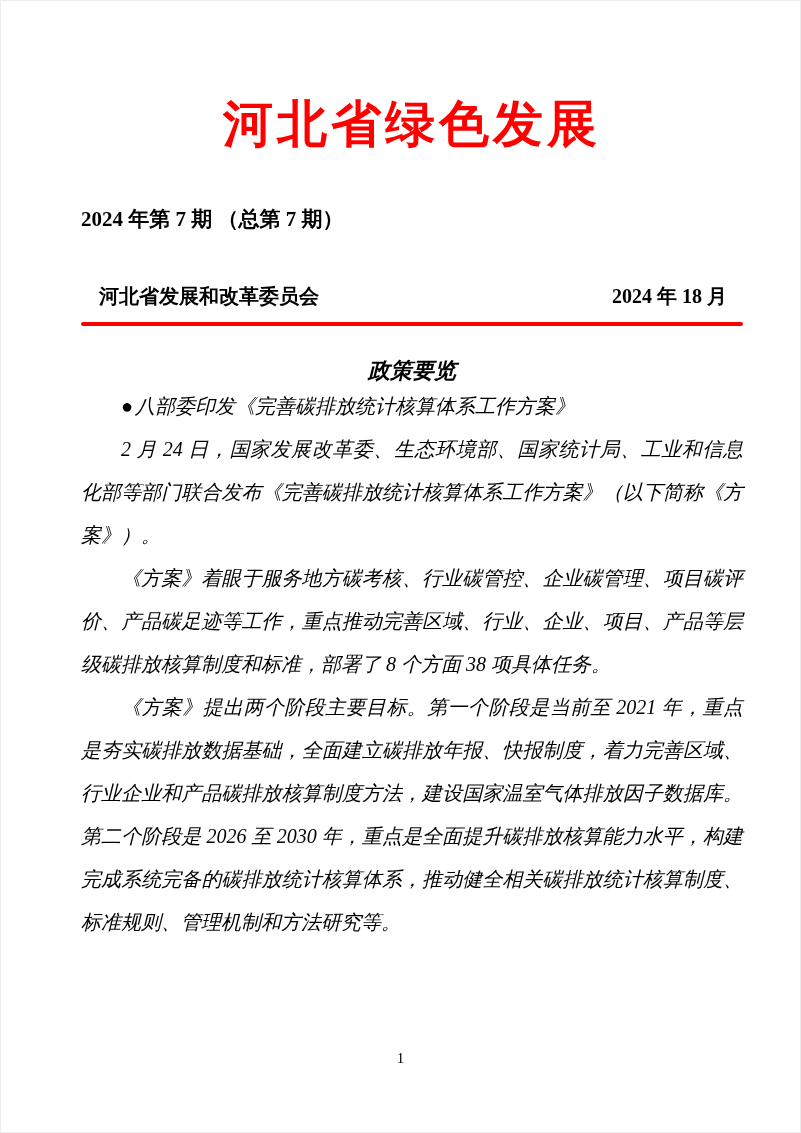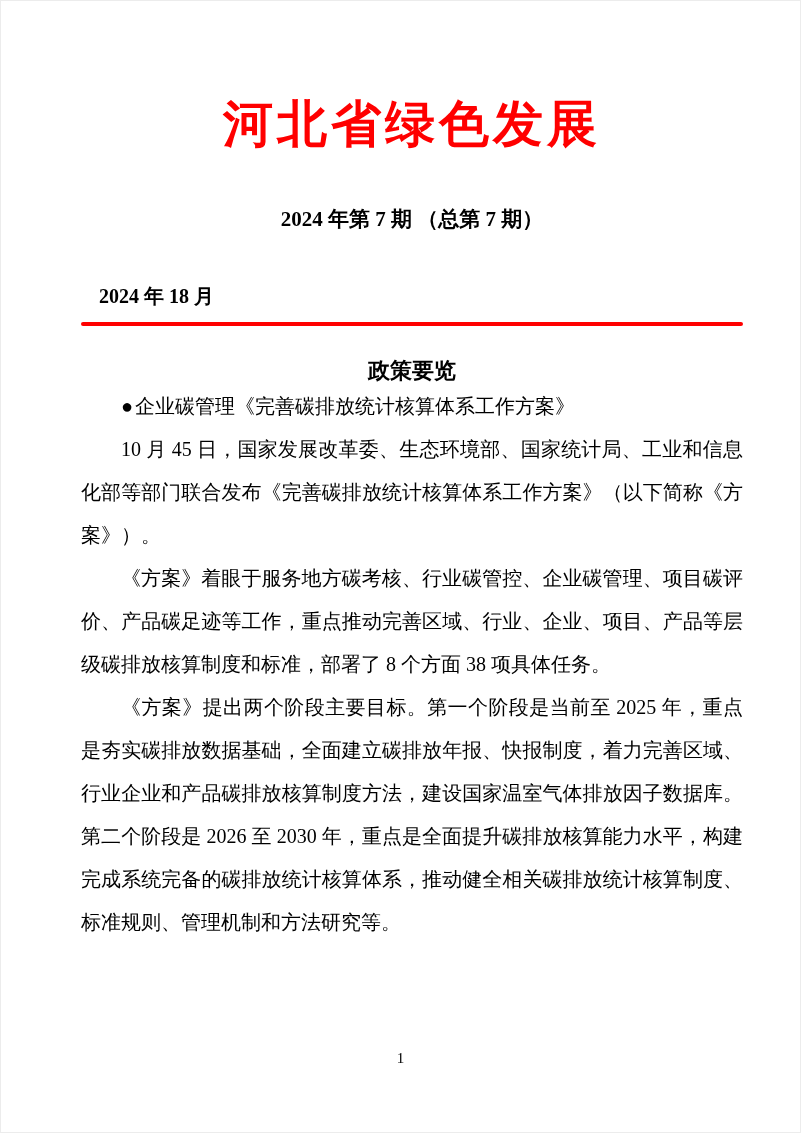--- a/index.html
+++ b/index.html
@@ -20,21 +20,21 @@
   .masthead-title {
     text-align: center;
     color: var(--accent);
     font-weight: 700;
     font-size: 50px;
     line-height: 59px;
     letter-spacing: 4px;
   }
   .issue-line {
     margin-top: 52px;
-    text-align: center;
+    text-align: left;
     font-weight: 700;
     font-size: 21px;
     line-height: 27px;
   }
   .pub-row {
     margin-top: 50px;
     display: flex;
     justify-content: space-between;
     align-items: baseline;
     font-weight: 700;
@@ -52,20 +52,21 @@
     margin: 31px 0 0 0;
     text-align: center;
     font-weight: 700;
     font-size: 22px;
     line-height: 28px;
   }
   .content {
     font-size: 20px;
     line-height: 43px;
     text-align: justify;
+    font-style: italic;
   }
   .content p, .content .bullet-line {
     margin: 0;
     text-indent: 2em;
   }
   .bullet-line .dot { margin-right: 2px; }
   .page-footer {
     position: absolute;
     left: 0; right: 0;
     bottom: 66px;
@@ -80,36 +81,37 @@
 <div class="page">
 
   <header>
     <div class="masthead-title">
       <div>河北省绿色发展</div>
     </div>
 
     <div class="issue-line">2024 年第 7 期 （总第 7 期）</div>
 
     <div class="pub-row">
+      <span>河北省发展和改革委员会</span>
       <span>2024 年 18 月</span>
     </div>
 
     <div class="red-rule"></div>
   </header>
 
   <main class="content">
     <h2 class="section-title">政策要览</h2>
 
-    <div class="bullet-line"><span class="dot">●</span><span>企业碳管理《完善碳排放统计核算体系工作方案》</span></div>
+    <div class="bullet-line"><span class="dot">●</span><span>八部委印发《完善碳排放统计核算体系工作方案》</span></div>
 
-    <p>10 月 45 日，国家发展改革委、生态环境部、国家统计局、工业和信息化部等部门联合发布《完善碳排放统计核算体系工作方案》（以下简称《方案》）。</p>
+    <p>2 月 24 日，国家发展改革委、生态环境部、国家统计局、工业和信息化部等部门联合发布《完善碳排放统计核算体系工作方案》（以下简称《方案》）。</p>
 
     <p>《方案》着眼于服务地方碳考核、行业碳管控、企业碳管理、项目碳评价、产品碳足迹等工作，重点推动完善区域、行业、企业、项目、产品等层级碳排放核算制度和标准，部署了 8 个方面 38 项具体任务。</p>
 
-    <p>《方案》提出两个阶段主要目标。第一个阶段是当前至 2025 年，重点是夯实碳排放数据基础，全面建立碳排放年报、快报制度，着力完善区域、行业企业和产品碳排放核算制度方法，建设国家温室气体排放因子数据库。第二个阶段是 2026 至 2030 年，重点是全面提升碳排放核算能力水平，构建完成系统完备的碳排放统计核算体系，推动健全相关碳排放统计核算制度、标准规则、管理机制和方法研究等。</p>
+    <p>《方案》提出两个阶段主要目标。第一个阶段是当前至 2021 年，重点是夯实碳排放数据基础，全面建立碳排放年报、快报制度，着力完善区域、行业企业和产品碳排放核算制度方法，建设国家温室气体排放因子数据库。第二个阶段是 2026 至 2030 年，重点是全面提升碳排放核算能力水平，构建完成系统完备的碳排放统计核算体系，推动健全相关碳排放统计核算制度、标准规则、管理机制和方法研究等。</p>
 
   </main>
 
   <footer class="page-footer">
     <span>1</span>
   </footer>
 
 </div>
 
 </body></html>

